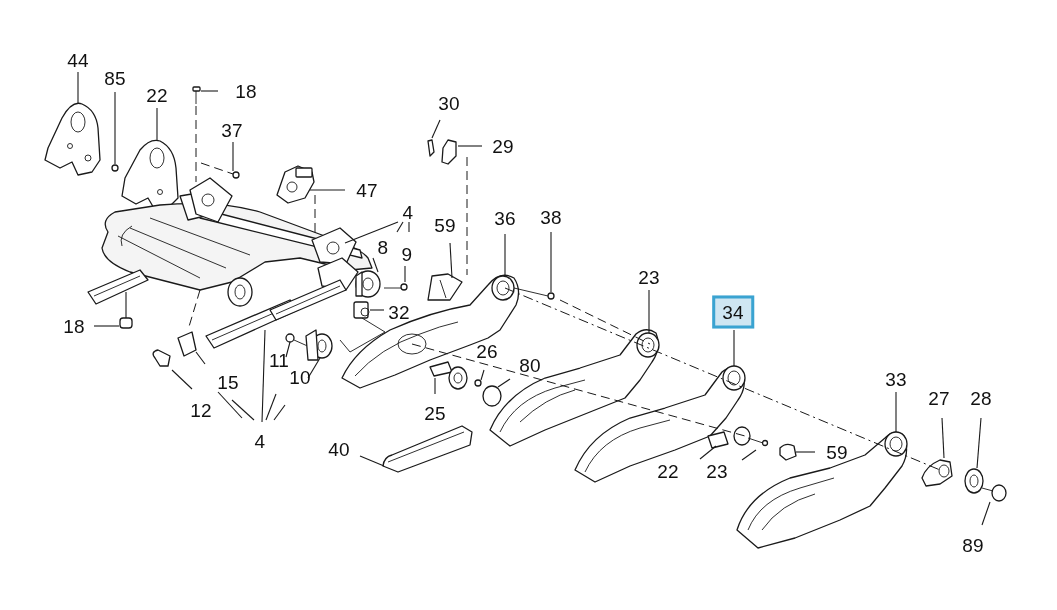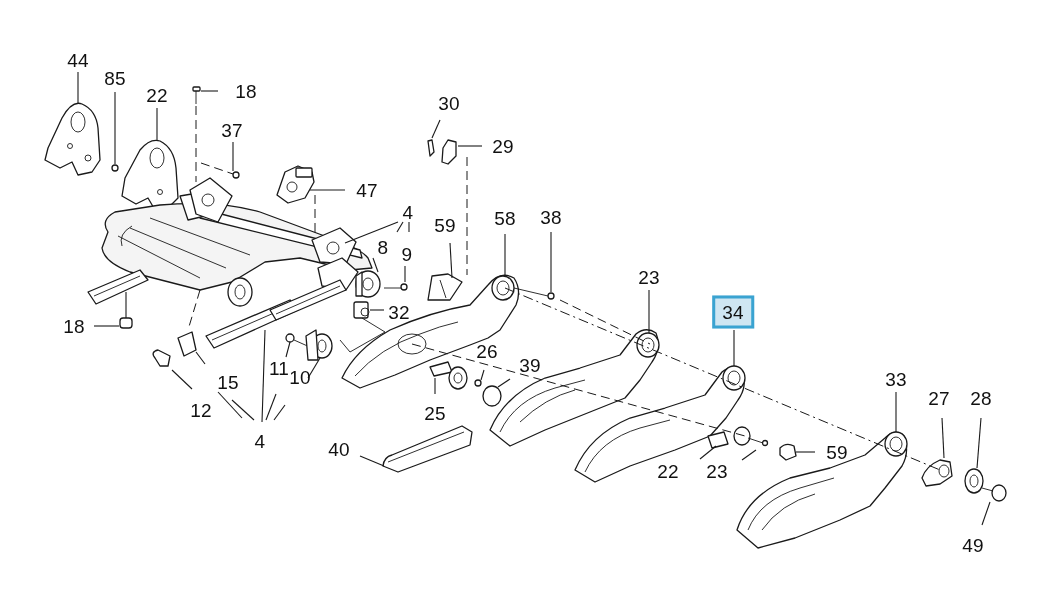--- a/index.html
+++ b/index.html
@@ -279,34 +279,34 @@
 <div class="callout" style="left:157px;top:95px">22</div>
 <div class="callout" style="left:246px;top:91px">18</div>
 <div class="callout" style="left:232px;top:130px">37</div>
 <div class="callout" style="left:367px;top:190px">47</div>
 <div class="callout" style="left:449px;top:103px">30</div>
 <div class="callout" style="left:503px;top:146px">29</div>
 <div class="callout" style="left:408px;top:212px">4</div>
 <div class="callout" style="left:383px;top:247px">8</div>
 <div class="callout" style="left:407px;top:254px">9</div>
 <div class="callout" style="left:445px;top:225px">59</div>
-<div class="callout" style="left:505px;top:218px">58</div>
+<div class="callout" style="left:505px;top:218px">36</div>
 <div class="callout" style="left:551px;top:217px">38</div>
 <div class="callout" style="left:649px;top:277px">23</div>
 <div class="callout highlight" style="left: 733px; top: 312px; border-color: rgb(58, 163, 209); background: rgb(207, 230, 242);">34</div>
 <div class="callout" style="left:399px;top:312px">32</div>
 <div class="callout" style="left:74px;top:326px">18</div>
 <div class="callout" style="left:487px;top:351px">26</div>
-<div class="callout" style="left:530px;top:365px">39</div>
-<div class="callout" style="left:279px;top:368px">11</div>
+<div class="callout" style="left:530px;top:365px">80</div>
+<div class="callout" style="left:279px;top:360px">11</div>
 <div class="callout" style="left:228px;top:382px">15</div>
 <div class="callout" style="left:300px;top:377px">10</div>
 <div class="callout" style="left:201px;top:410px">12</div>
 <div class="callout" style="left:260px;top:441px">4</div>
 <div class="callout" style="left:435px;top:413px">25</div>
 <div class="callout" style="left:339px;top:449px">40</div>
 <div class="callout" style="left:896px;top:379px">33</div>
 <div class="callout" style="left:939px;top:398px">27</div>
 <div class="callout" style="left:981px;top:398px">28</div>
 <div class="callout" style="left:837px;top:452px">59</div>
 <div class="callout" style="left:668px;top:471px">22</div>
 <div class="callout" style="left:717px;top:471px">23</div>
-<div class="callout" style="left:973px;top:545px">49</div>
+<div class="callout" style="left:973px;top:545px">89</div>
 
 </body></html>

